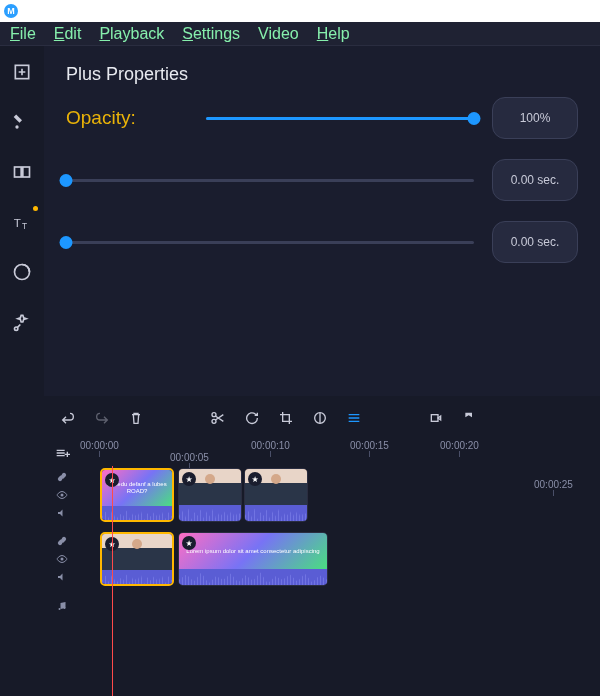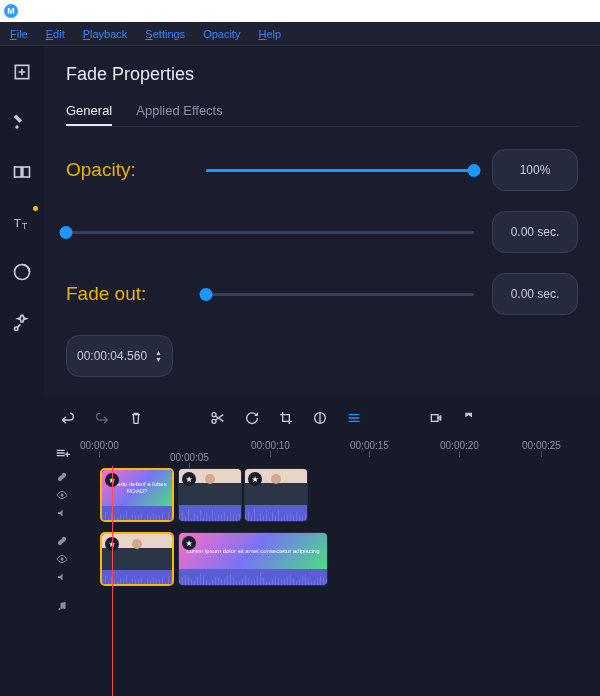--- a/index.html
+++ b/index.html
@@ -1,20 +1,20 @@
 <!DOCTYPE html>
 <html><head>
 <meta charset="utf-8">
 <style>
 *{margin:0;padding:0;box-sizing:border-box;font-family:Segoe UI,Arial,sans-serif}
 body{background:#1a1d2e;color:#aab;width:600px;height:696px;overflow:hidden;font-size:12px}
 .title-bar{background:#fff;height:22px;display:flex;align-items:center;padding:0 4px;color:#333;font-size:12px}
 .title-bar .logo{width:14px;height:14px;background:#2b9fff;border-radius:50%;margin-right:6px;display:flex;align-items:center;justify-content:center;color:#fff;font-size:9px;font-weight:bold}
 .menu-bar{background:#1f2233;height:24px;display:flex;align-items:center;padding:0 10px;gap:18px;border-bottom:1px solid #2a2d40}
-.menu-bar span{color:#3b82f6;font-size:11px;cursor:pointer}
+.menu-bar span{color:#86efac;font-size:16px;cursor:pointer}
 .menu-bar span u{text-decoration:underline}
 .main{display:flex;height:calc(100% - 46px)}
 .side-tools{width:44px;background:#171a28;display:flex;flex-direction:column;align-items:center;padding-top:12px;gap:22px}
 .tool-btn{width:28px;height:28px;display:flex;align-items:center;justify-content:center;color:#c8cad8;cursor:pointer;position:relative}
 .tool-btn svg{width:20px;height:20px}
 .dot{position:absolute;top:-2px;right:-2px;width:5px;height:5px;background:#ffb800;border-radius:50%}
 .right{flex:1;display:flex;flex-direction:column}
 .props{flex:1;padding:18px 22px;min-height:0;overflow:auto}
 .props h2{color:#e8eaf0;font-size:18px;font-weight:500;margin-bottom:12px}
 .tabs{display:flex;gap:24px;border-bottom:1px solid #2a2d40;margin-bottom:22px}
@@ -66,21 +66,21 @@
 
 <div class="title-bar">
   <div class="logo">M</div>
 </div>
 
 <div class="menu-bar">
   <span><u>F</u>ile</span>
   <span><u>E</u>dit</span>
   <span><u>P</u>layback</span>
   <span><u>S</u>ettings</span>
-  <span>Opacity</span>
+  <span>Video</span>
   <span><u>H</u>elp</span>
 </div>
 
 <div class="main">
   <div class="side-tools">
     <div class="tool-btn">
         <svg viewBox="0 0 24 24" fill="none" stroke="currentColor" stroke-width="2">
           <rect x="4" y="4" width="16" height="16"></rect>
           <path d="M12 8v8M8 12h8"></path>
         </svg>
@@ -113,25 +113,21 @@
     <div class="tool-btn">
         <svg viewBox="0 0 24 24" fill="none" stroke="currentColor" stroke-width="2">
           <path d="M14 7l-1-3h-2l-1 3-3 1 3 1 1 3h2l1-3 3-1-3-1zM6 19l4-4"></path>
           <circle cx="5" cy="20" r="2"></circle>
         </svg>
       </div>
   </div>
 
   <div class="right">
     <div class="props">
-      <h2>Fade Properties</h2>
-      <div class="tabs">
-        <div class="tab active">General</div>
-        <div class="tab">Applied Effects</div>
-      </div>
+      <h2>Plus Properties</h2>
 
       <div class="prop-row">
         <div class="prop-label">Opacity:</div>
         <div class="slider-wrap">
           <div class="slider-track">
               <div class="slider-fill" style="width:100%"></div>
               <div class="slider-thumb" style="left:100%"></div>
             </div>
         </div>
         <div class="pill">100%</div>
@@ -141,38 +137,30 @@
         <div class="slider-wrap">
           <div class="slider-track">
               <div class="slider-fill" style="width:0%"></div>
               <div class="slider-thumb" style="left:0%"></div>
             </div>
         </div>
         <div class="pill">0.00 sec.</div>
       </div>
 
       <div class="prop-row">
-        <div class="prop-label">Fade out:</div>
         <div class="slider-wrap">
           <div class="slider-track">
               <div class="slider-fill" style="width:0%"></div>
               <div class="slider-thumb" style="left:0%"></div>
             </div>
         </div>
         <div class="pill">0.00 sec.</div>
       </div>
 
       <div class="prop-row">
-        <div class="pill duration-pill">
-          <span>00:00:04.560</span>
-          <div class="stepper">
-              <span>▲</span>
-              <span>▼</span>
-            </div>
-        </div>
       </div>
     </div>
 
     <div class="timeline-area">
       <div class="tl-toolbar">
         <div class="grp">
           <div class="tl-btn">
               <svg viewBox="0 0 24 24" fill="none" stroke="currentColor" stroke-width="2">
                 <path d="M9 10L4 15l5 5M4 15h11a5 5 0 000-10"></path>
               </svg>
@@ -257,21 +245,21 @@
               <div class="mark"></div>
             </div>
             <div class="tick" style="left: 270px;">
               <div style="white-space:nowrap">00:00:15</div>
               <div class="mark"></div>
             </div>
             <div class="tick" style="left: 360px;">
               <div style="white-space:nowrap">00:00:20</div>
               <div class="mark"></div>
             </div>
-            <div class="tick" style="left: 442px;">
+            <div class="tick" style="left: 454px; margin-top: 39px;">
               <div style="white-space:nowrap">00:00:25</div>
               <div class="mark"></div>
             </div>
           </div>
       </div>
 
       <div class="tracks">
         <div class="playhead" id="playhead" style="left: 68px;"></div>
 
         <div class="track-row">

